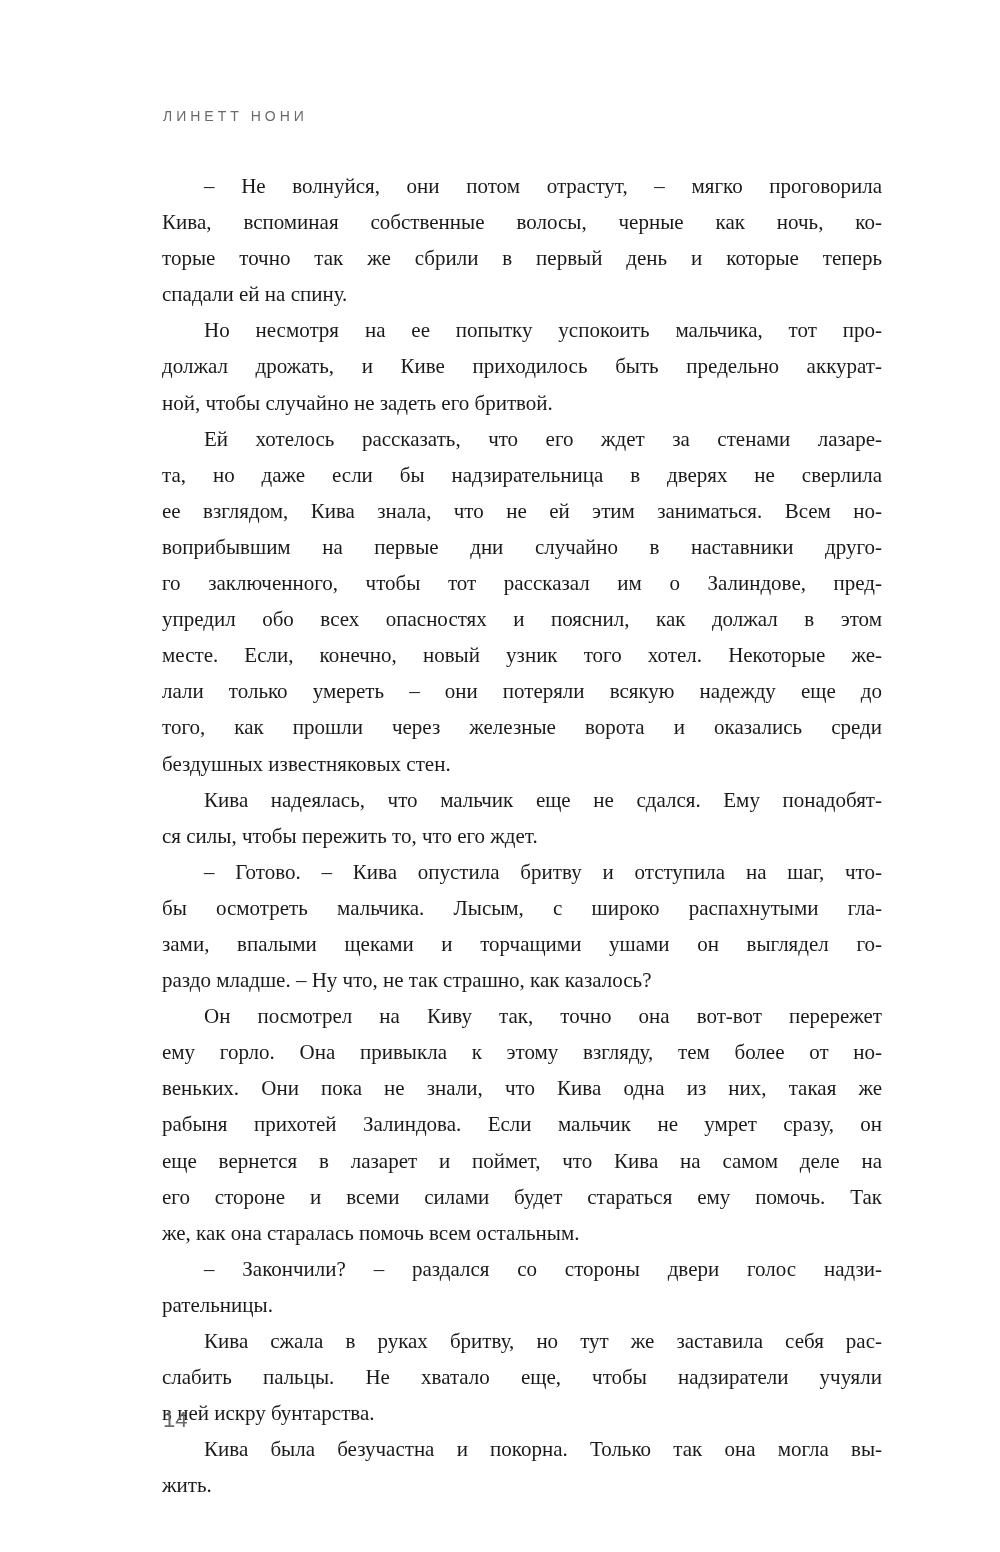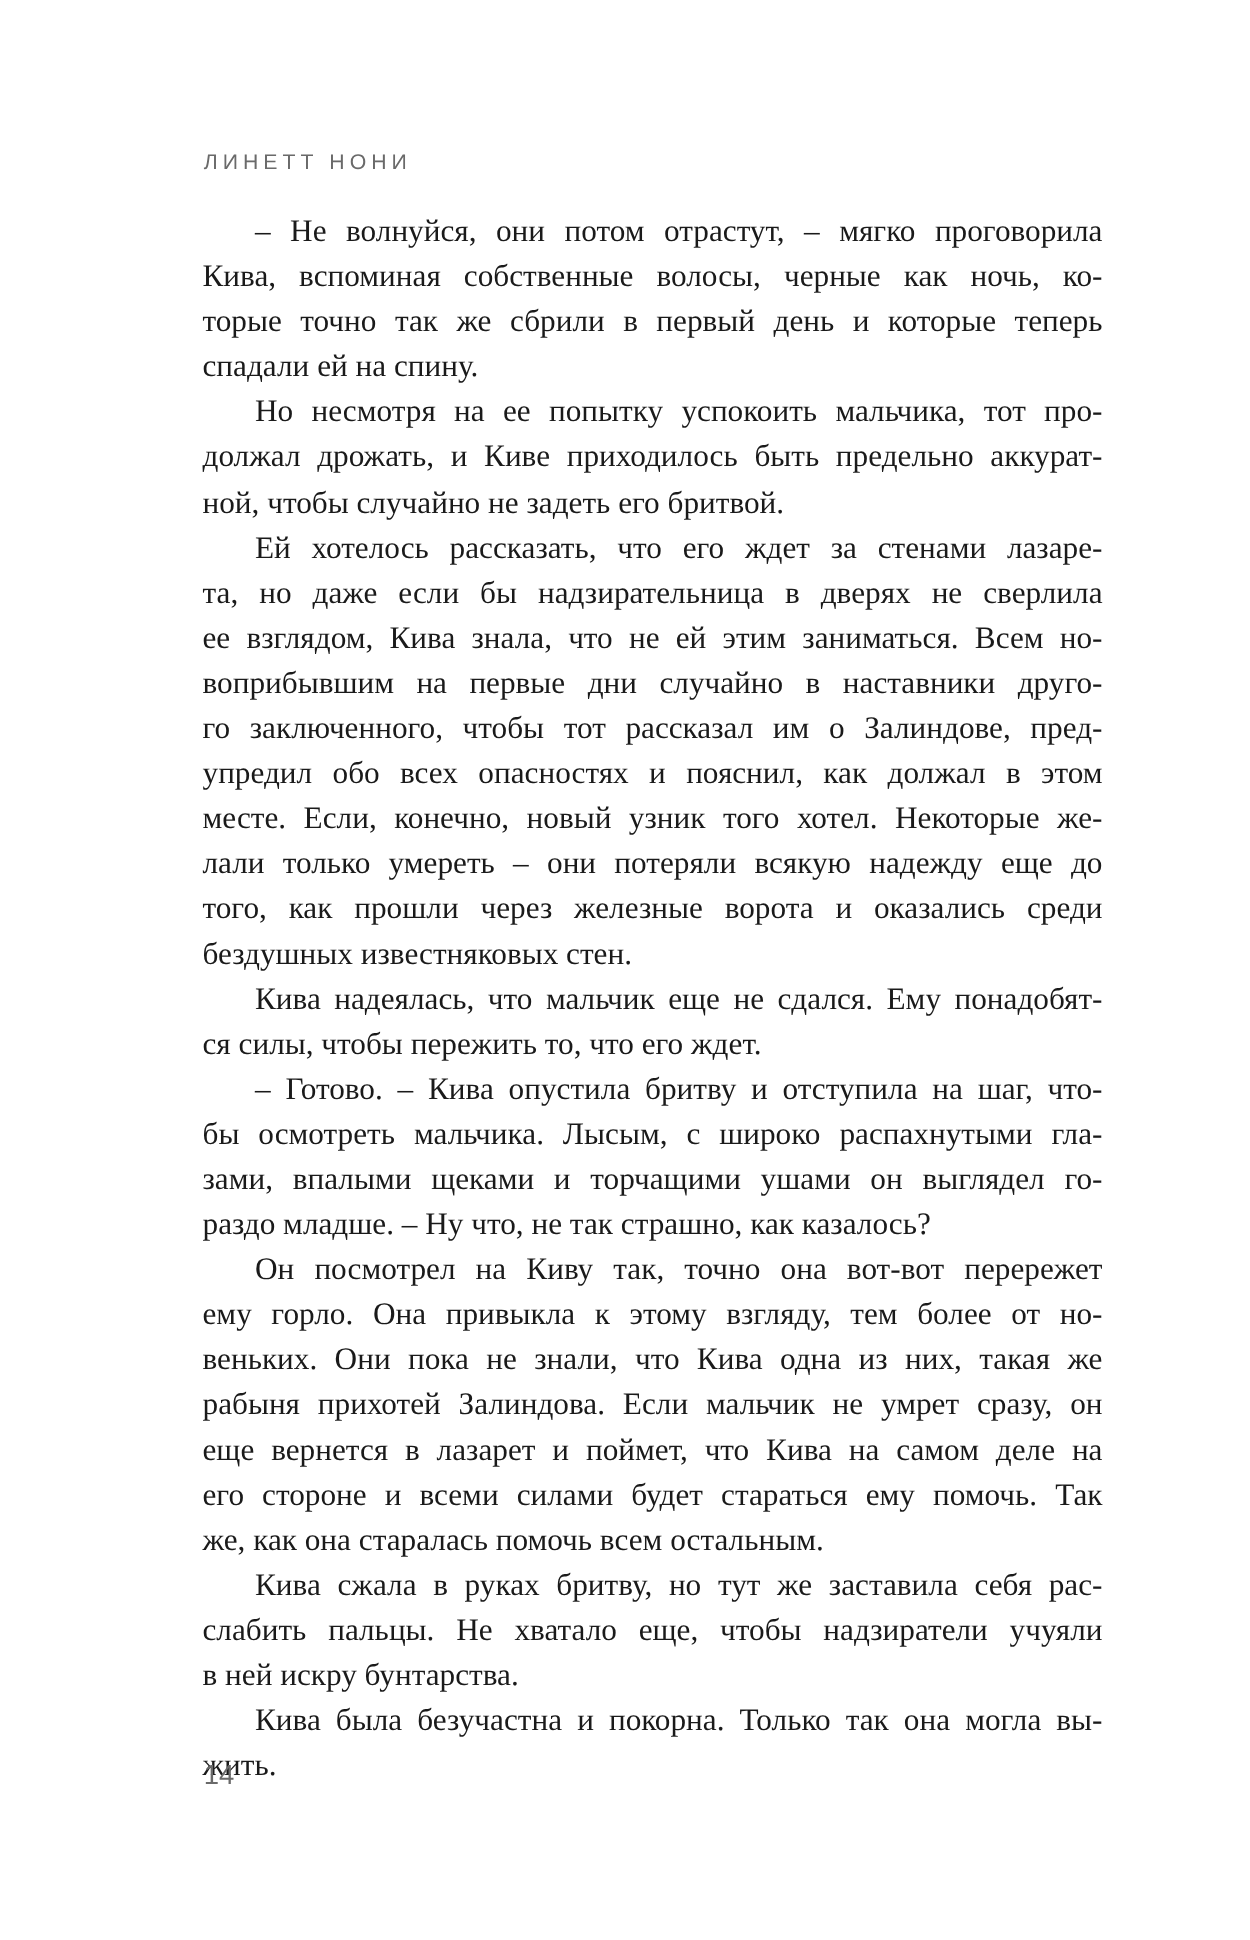--- a/index.html
+++ b/index.html
@@ -1,25 +1,25 @@
 <!DOCTYPE html>
 <html><head>
 <meta charset="utf-8">
 <style>
   html, body { margin: 0; padding: 0; background: #ffffff; }
   body { width: 1000px; height: 1552px; position: relative; overflow: hidden; }
   .running-head {
-    position: absolute; left: 163px; top: 120px;
+    position: absolute; left: 163px; top: 108px;
     font-family: "Liberation Sans", sans-serif;
-    font-size: 17px; letter-spacing: 4px; color: #6a6a6a;
+    font-size: 14px; letter-spacing: 4px; color: #6a6a6a;
   }
   .text-block {
     position: absolute; left: 162px; top: 168px; width: 720px;
     font-family: "Liberation Serif", serif;
-    font-size: 25px; color: #1a1a1a;
+    font-size: 21px; color: #1a1a1a;
   }
   .line {
     height: 36.1px; line-height: 36px; white-space: nowrap;
     text-align: justify; text-align-last: justify;
     display: block;
   }
   .line.indent { padding-left: 42px; }
   .line.last { text-align-last: left; }
   .page-number {
     position: absolute; left: 163px; top: 1407px;
@@ -69,20 +69,24 @@
     <div>
       <span class="line indent">Он посмотрел на Киву так, точно она вот-вот перережет</span>
       <span class="line">ему горло. Она привыкла к этому взгляду, тем более от но-</span>
       <span class="line">веньких. Они пока не знали, что Кива одна из них, такая же</span>
       <span class="line">рабыня прихотей Залиндова. Если мальчик не умрет сразу, он</span>
       <span class="line">еще вернется в лазарет и поймет, что Кива на самом деле на</span>
       <span class="line">его стороне и всеми силами будет стараться ему помочь. Так</span>
       <span class="line last">же, как она старалась помочь всем остальным.</span>
     </div>
     <div>
+      <span class="line indent">– Закончили? – раздался со стороны двери голос надзи-</span>
+      <span class="line last">рательницы.</span>
+    </div>
+    <div>
       <span class="line indent">Кива сжала в руках бритву, но тут же заставила себя рас-</span>
       <span class="line">слабить пальцы. Не хватало еще, чтобы надзиратели учуяли</span>
       <span class="line last">в ней искру бунтарства.</span>
     </div>
     <div>
       <span class="line indent">Кива была безучастна и покорна. Только так она могла вы-</span>
       <span class="line last">жить.</span>
     </div>
   </div>
 

